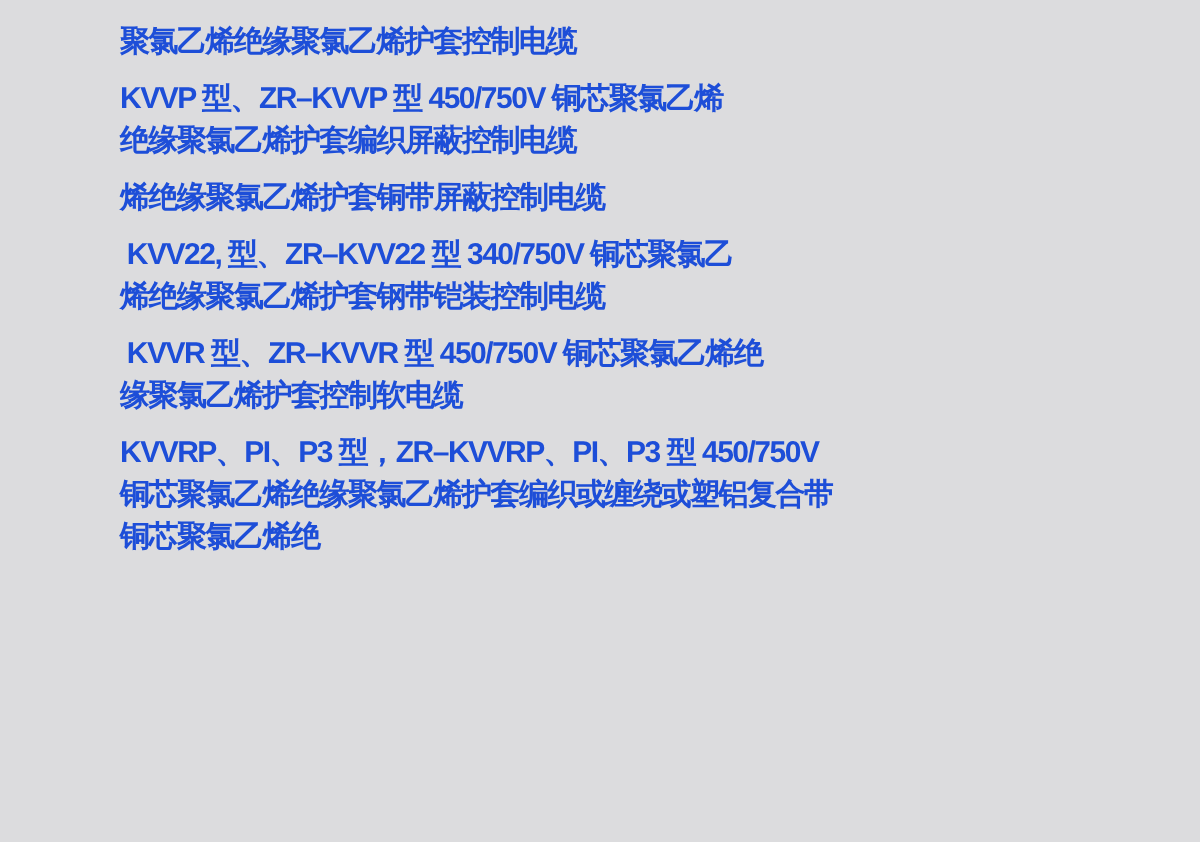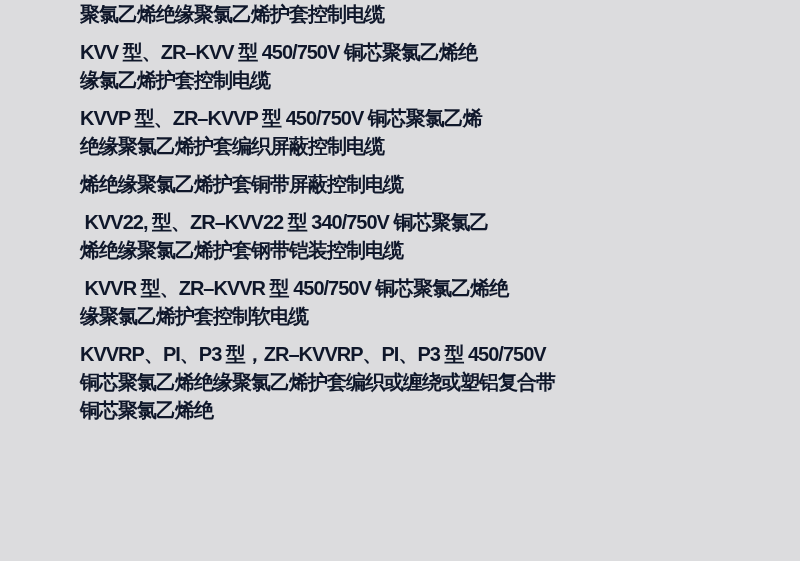--- a/index.html
+++ b/index.html
@@ -7,22 +7,22 @@
     padding: 0;
   }
   body {
     width: 800px;
     height: 561px;
     overflow: hidden;
     background: #dcdcde;
     font-family: "Liberation Sans", "DejaVu Sans", sans-serif;
   }
   .doc {
-    padding: 0 40px 0 80px;
-    color: #0f172a;
+    padding: 14px 40px 0 80px;
+    color: #1d4ed8;
     border-radius: 31px;
   }
   .para {
     margin: 0 0 10px 0;
   }
   .line {
     display: block;
     font-size: 20px;
     line-height: 28px;
     font-weight: bold;
@@ -35,24 +35,20 @@
 </head>
 <body>
 
 <div class="doc">
 
   <p class="para">
     <span class="line">聚氯乙烯绝缘聚氯乙烯护套控制电缆</span>
   </p>
 
 
-  <p class="para">
-    <span class="line">KVV 型、ZR–KVV 型 450/750V 铜芯聚氯乙烯绝</span>
-    <span class="line">缘氯乙烯护套控制电缆</span>
-  </p>
 
   <p class="para">
     <span class="line">KVVP 型、ZR–KVVP 型 450/750V 铜芯聚氯乙烯</span>
     <span class="line">绝缘聚氯乙烯护套编织屏蔽控制电缆</span>
   </p>
 
   <p class="para">
     <span class="line">烯绝缘聚氯乙烯护套铜带屏蔽控制电缆</span>
   </p>
 

